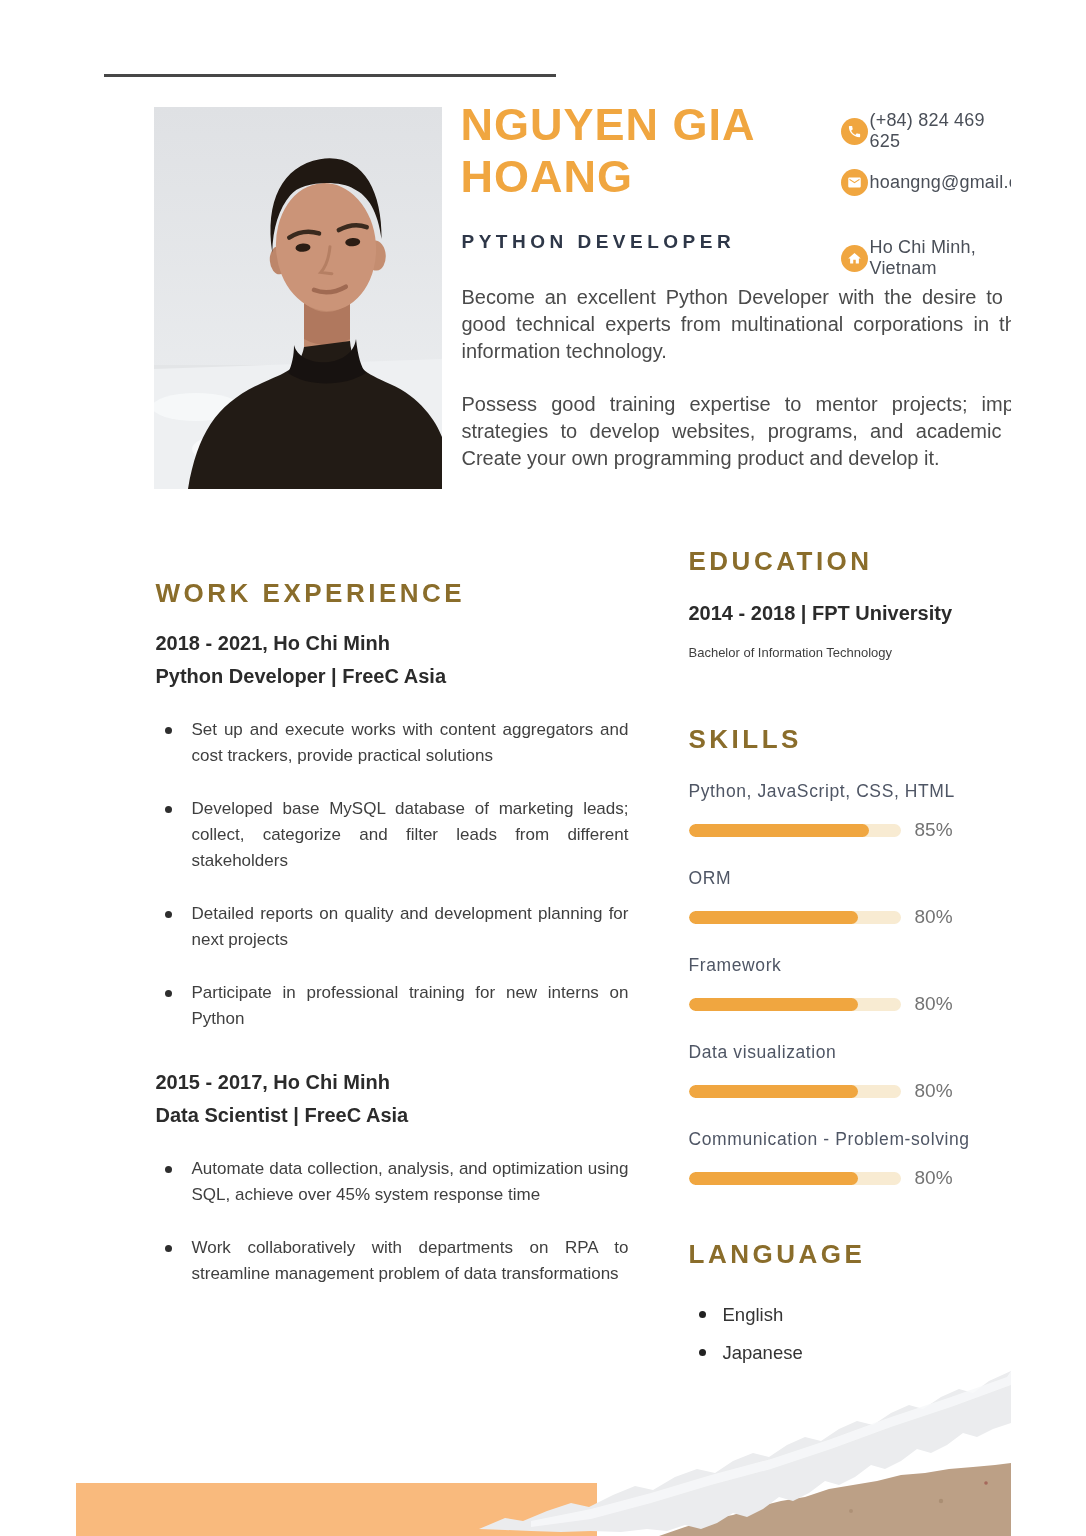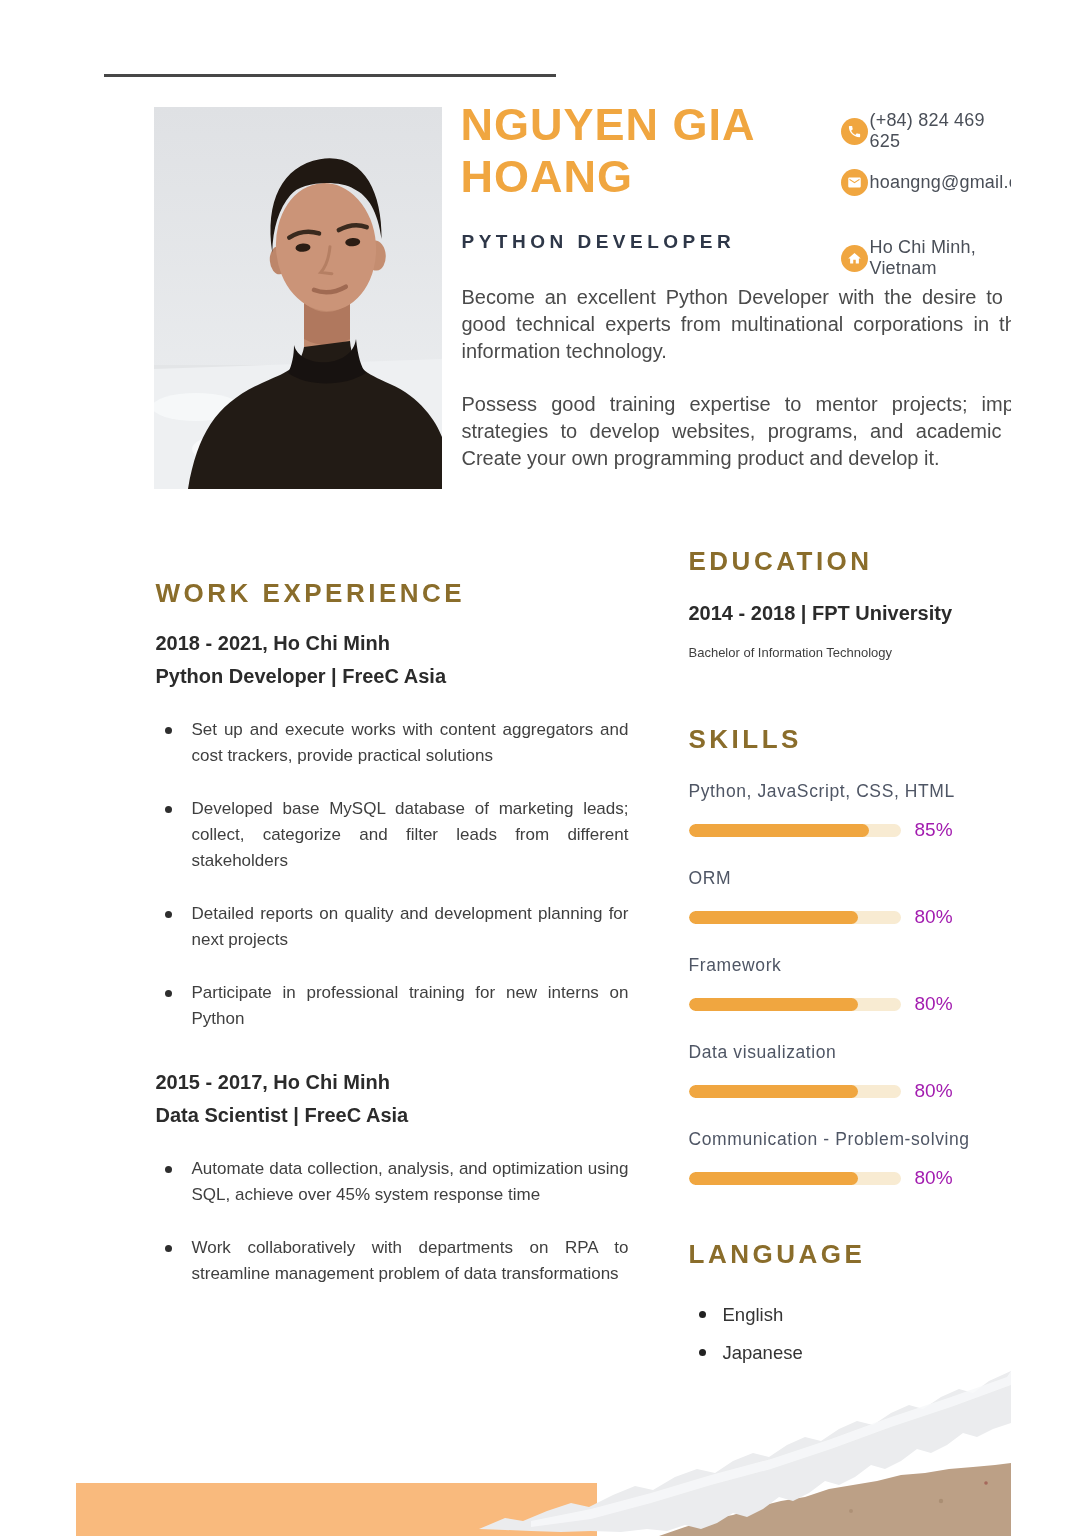--- a/index.html
+++ b/index.html
@@ -44,21 +44,21 @@
   .edu-line { margin-top:20px; font-size:20px; font-weight:700; line-height:33px; color:#2B2B2B; }
   .edu-degree { margin-top:15px; font-size:13px; color:#3F3F3F; }
 
   .skills-h { margin-top:64px; }
   .skills-list { margin-top:26px; }
   .skill { margin-bottom:27px; }
   .skill-label { font-size:17.5px; letter-spacing:0.6px; color:#4F5665; margin-bottom:17px; }
   .skill-bar-row { display:flex; align-items:center; }
   .skill-track { width:212px; height:13px; border-radius:7px; background:#F8EBD2; overflow:hidden; }
   .skill-fill { height:100%; border-radius:7px; background:#F0A640; }
-  .skill-pct { margin-left:14px; font-size:19px; color:#a21caf; }
+  .skill-pct { margin-left:14px; font-size:19px; color:#737373; }
 
   .lang-h { margin-top:50px; }
   ul.lang-list { list-style:none; margin-top:30px; }
   ul.lang-list li { position:relative; padding-left:34px; margin-bottom:9px; font-size:18.5px; line-height:29px; color:#333333; }
   ul.lang-list li::before { content:""; position:absolute; left:10px; top:11px; width:7px; height:7px; border-radius:50%; background:#222222; }
 
   
   .bottom-rect { position:absolute; left:0; top:1483px; width:521px; height:53px; background:#F9BA7D; }
   .torn { position:absolute; right:0; bottom:0; width:540px; height:165px; }
   .torn svg { display:block; width:100%; height:100%; }

